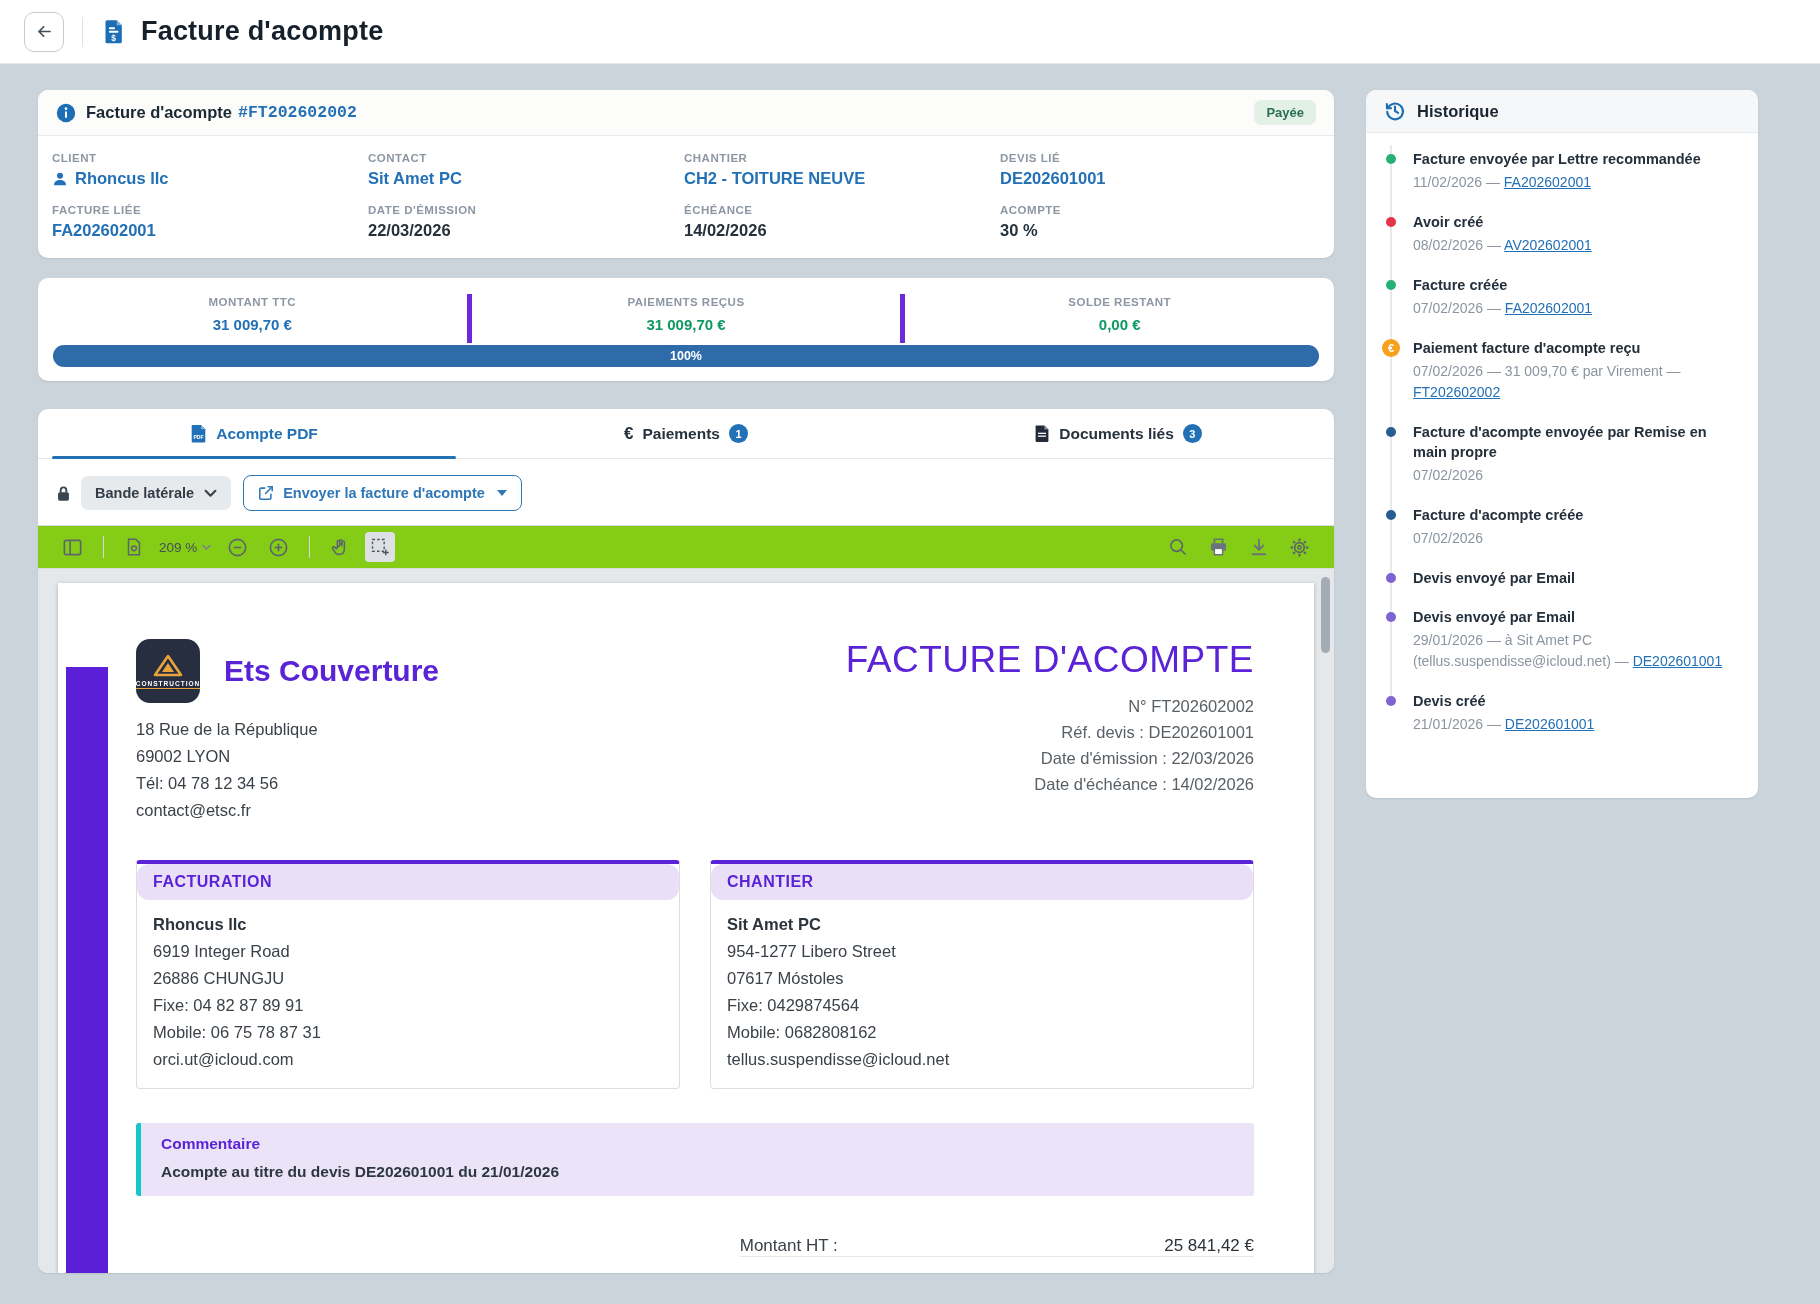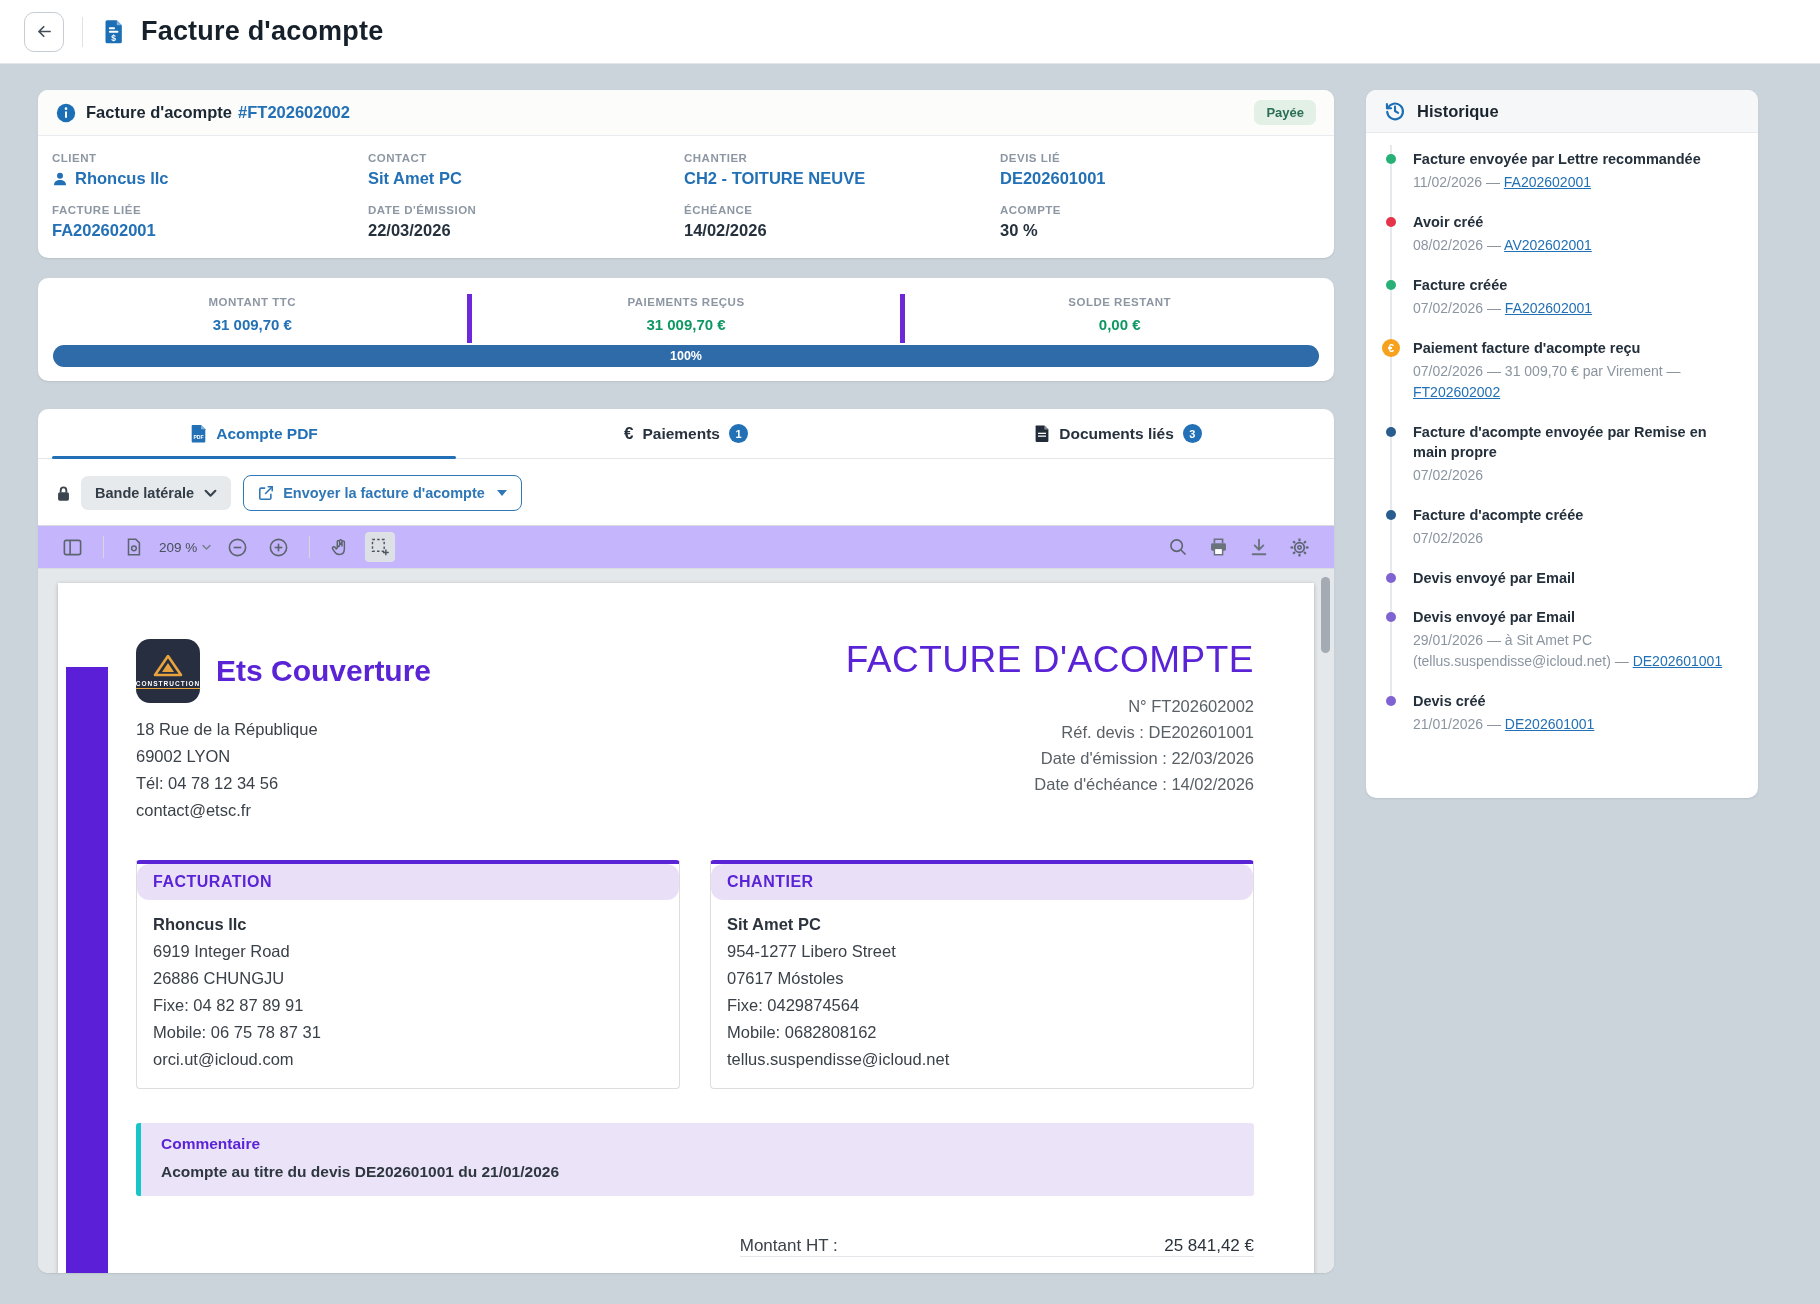--- a/index.html
+++ b/index.html
@@ -16,21 +16,21 @@
 
   
   .content { position:absolute; top:64px; left:0; right:0; bottom:0; }
   .main { position:absolute; left:38px; top:26px; width:1296px; }
   .sidebar { position:absolute; left:1366px; top:26px; width:392px; height:708px; overflow:hidden; }
   .card { background:#fff; border-radius:10px; box-shadow:0 1px 2px rgba(20,35,50,.10); }
 
   
   .info-head { display:flex; align-items:center; gap:10px; padding:10px 18px; background:#fcfcfa; border-bottom:1px solid #e9ecee; border-radius:10px 10px 0 0; min-height:42px; }
   .info-title { font-size:16.5px; font-weight:700; color:#1b2733; }
-  .info-number { font-size:16.5px; font-weight:700; color:#2270b5; cursor:pointer; margin-left:-4px; }
+  .info-number { font-size:16.5px; font-weight:700; color:#2270b5; cursor:pointer; margin-left:-4px;font-family:Liberation Mono, monospace; }
   .badge-paid { margin-left:auto; background:#e2f0e6; color:#2c6e55; font-size:13px; font-weight:700; padding:5px 12px; border-radius:7px; }
   .info-grid { display:grid; grid-template-columns:1fr 1fr 1fr 1fr; row-gap:16px; padding:16px 18px 18px 14px; }
   .cell-label { font-size:11.5px; font-weight:700; letter-spacing:.5px; color:#8d97a3; margin-bottom:5px; }
   .cell-value { font-size:16.5px; font-weight:700; color:#25313d; display:flex; align-items:center; gap:7px; }
   .cell-value.value-link { color:#2270b5; cursor:pointer; }
 
   
   .money-card { margin-top:20px; padding-top:16px; }
   .money-row { display:flex; }
   .money-col { flex:1; text-align:center; padding:2px 0 10px; }
@@ -50,35 +50,35 @@
   .tab-euro { font-size:17px; font-weight:700; }
   .tab-badge { background:#2270b5; color:#fff; width:19px; height:19px; border-radius:50%; font-size:11px; font-weight:700; display:flex; align-items:center; justify-content:center; }
   .tab-ic { display:flex; }
 
   .pdf-controls { display:flex; align-items:center; gap:12px; padding:16px 18px 14px; flex-shrink:0; }
   .lock-ic { display:flex; margin-right:-2px; }
   .btn-gray { display:flex; align-items:center; gap:10px; background:#e7eaec; border:none; border-radius:7px; height:34px; padding:0 14px; font-size:14.5px; font-weight:600; color:#323d47; font-family:inherit; cursor:pointer; }
   .btn-outline { display:flex; align-items:center; gap:9px; background:#fff; border:1px solid #2f77b6; border-radius:8px; height:36px; padding:0 14px; font-size:14.5px; font-weight:600; color:#2f77b6; font-family:inherit; cursor:pointer; }
   .caret-down { width:0; height:0; border-left:5px solid transparent; border-right:5px solid transparent; border-top:6px solid #2f77b6; margin-left:3px; }
 
-  .pdf-toolbar { height:44px; background:#c4b5fd; border-top:1px solid #d9dcdf; border-bottom:1px solid #d9dcdf; display:flex; align-items:center; padding:0 14px; flex-shrink:0; }
+  .pdf-toolbar { height:44px; background:#84cc16; border-top:1px solid #d9dcdf; border-bottom:1px solid #d9dcdf; display:flex; align-items:center; padding:0 14px; flex-shrink:0; }
   .tbtn { background:none; border:none; padding:5px; border-radius:4px; display:flex; align-items:center; cursor:pointer; margin:0 5px; }
   .tbtn.active-tool { background:#dde1e5; }
   .tb-sep { width:1px; height:22px; background:#d5d9dc; margin:0 10px; }
   .zoom-ctl { display:flex; align-items:center; gap:5px; font-size:13.5px; color:#474f58; cursor:pointer; margin:0 6px; }
   .tb-right { margin-left:auto; display:flex; align-items:center; }
 
   .pdf-viewer { flex:1; background:#e5e8ea; position:relative; overflow:hidden; }
   .pdf-scrollbar { position:absolute; right:4px; top:8px; width:9px; height:76px; background:#a4abb2; border-radius:5px; cursor:pointer; }
 
   
   .pdf-page { width:1256px; height:780px; background:#fff; margin:14px auto 0; box-shadow:0 1px 4px rgba(0,0,0,.25); position:relative; padding:56px 60px 0 78px; overflow:hidden; }
   .page-stripe { position:absolute; left:8px; top:84px; bottom:0; width:42px; background:#5a1fd6; }
   .letterhead { display:flex; justify-content:space-between; }
-  .company-top { display:flex; align-items:center; gap:16px;text-align:right; }
+  .company-top { display:flex; align-items:center; gap:24px;text-align:right; }
   .logo { width:64px; height:64px; background:#272e40; border-radius:14px; display:flex; flex-direction:column; align-items:center; justify-content:center; gap:2px; }
   .logo-text { font-size:6.5px; letter-spacing:1px; color:#fff; font-weight:700; border-bottom:1px solid #e8a33d; padding-bottom:1px; }
   .company-name { font-size:30px; font-weight:800; color:#5a23d6; }
   .company-addr { margin-top:13px; font-size:16.5px; color:#3a4148; line-height:27px; }
   .doc-head-right { text-align:right; }
   .doc-title { font-size:37px; font-weight:500; color:#5a23d6; letter-spacing:.5px; }
   .doc-meta { margin-top:12px; font-size:16.5px; color:#596066; line-height:26px; }
 
   .addr-boxes { display:flex; gap:30px; margin-top:36px; }
   .addr-box { flex:1; border:1px solid #ddd; border-top:4px solid #5a23d6; border-radius:4px; overflow:hidden; }

